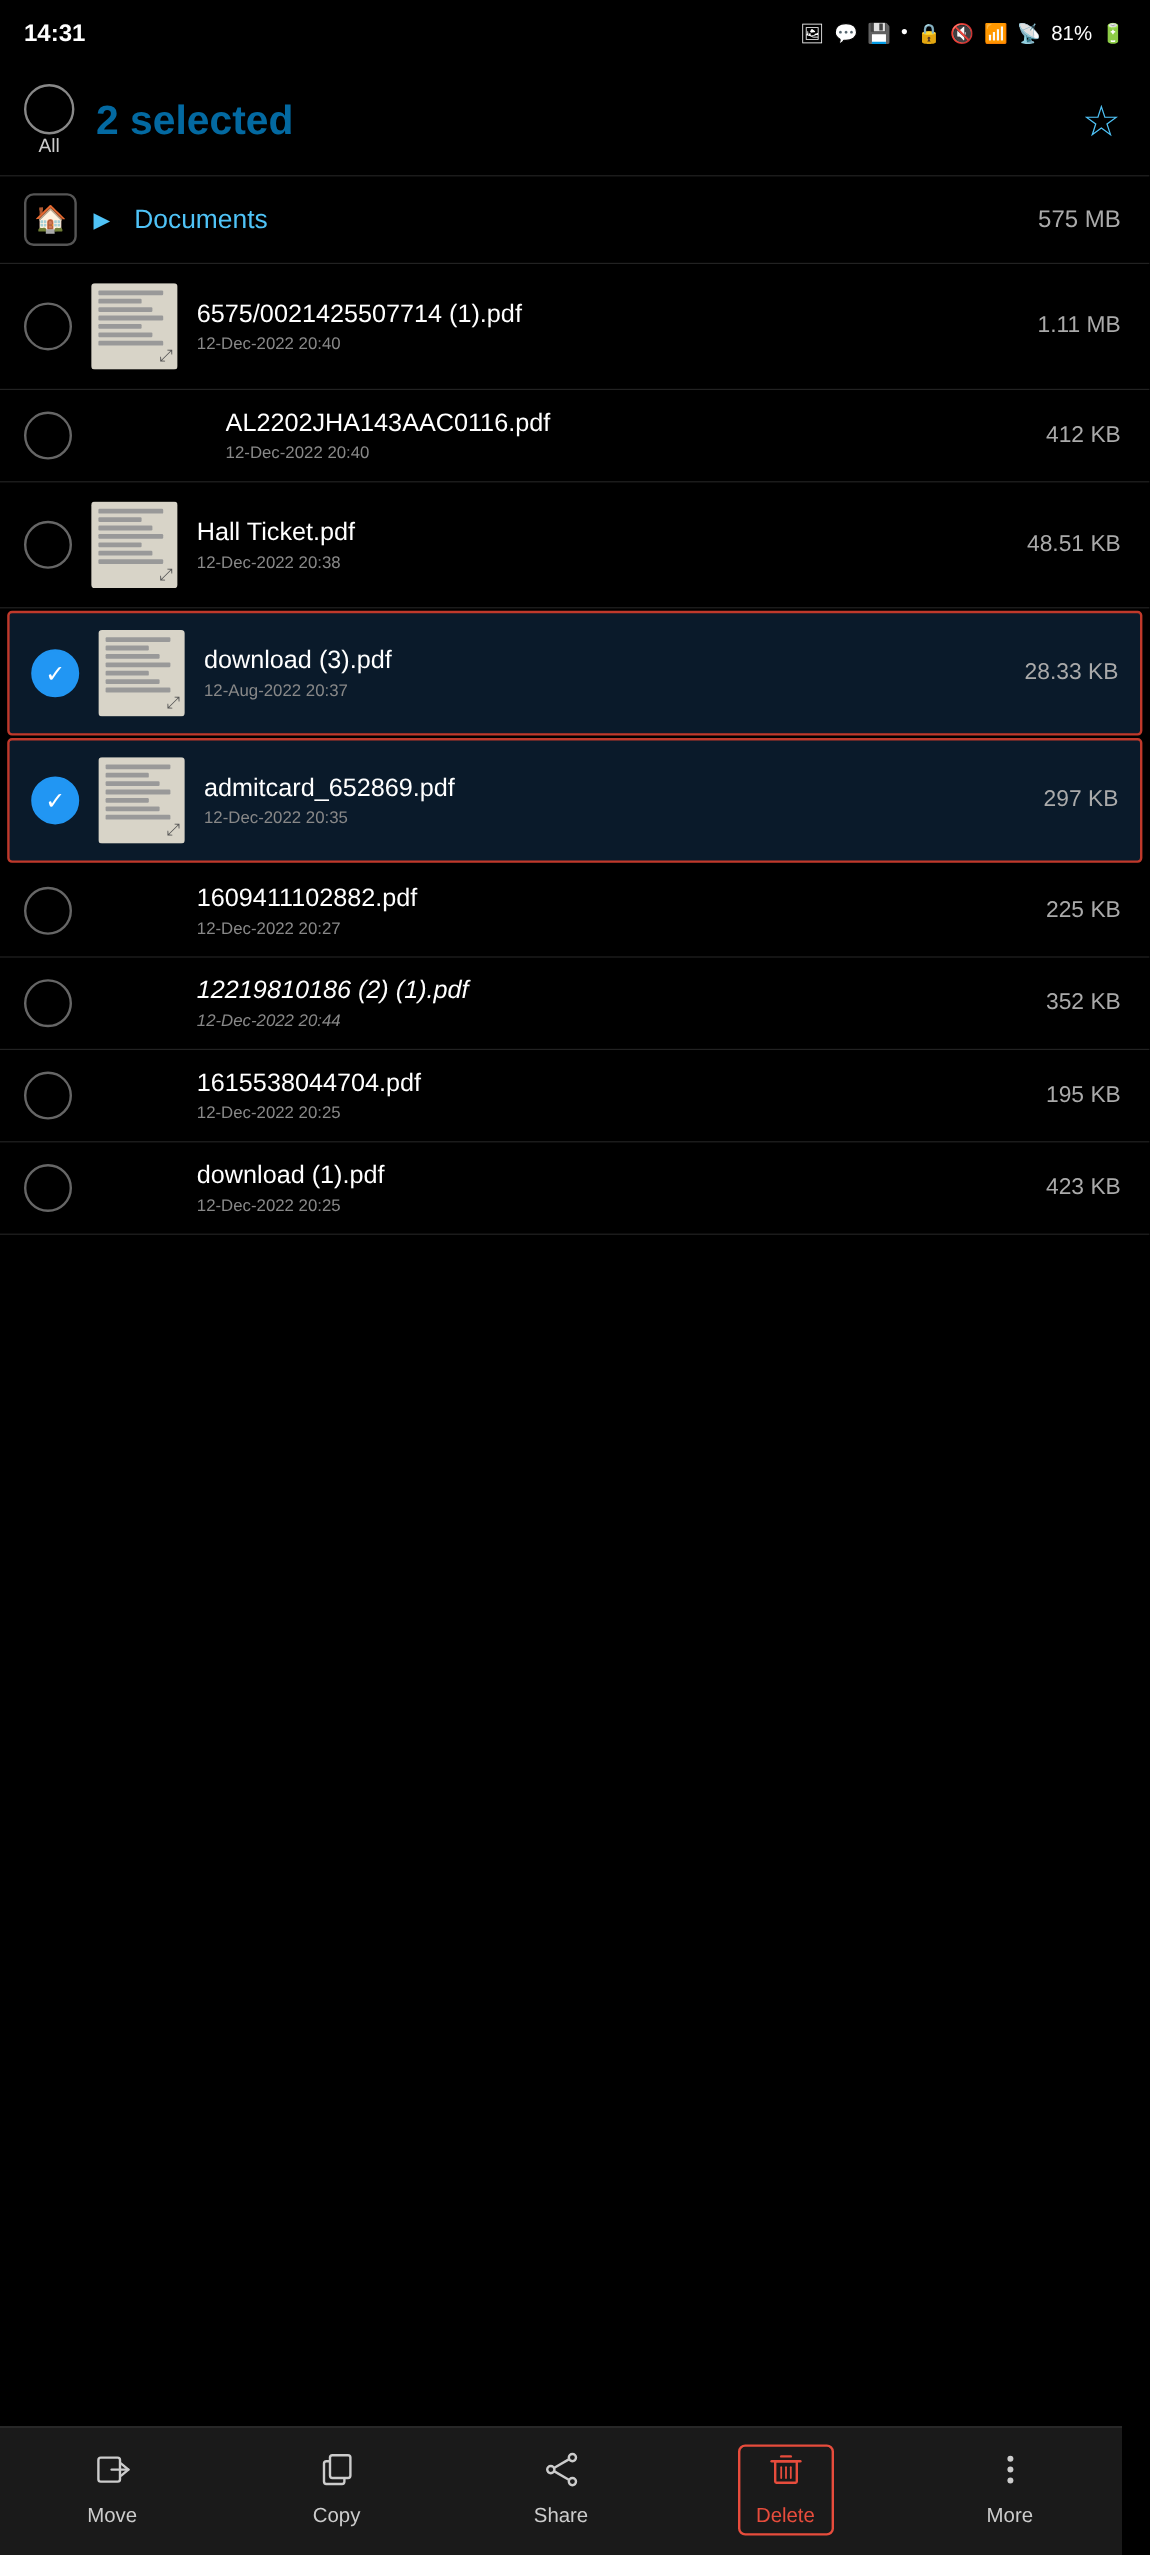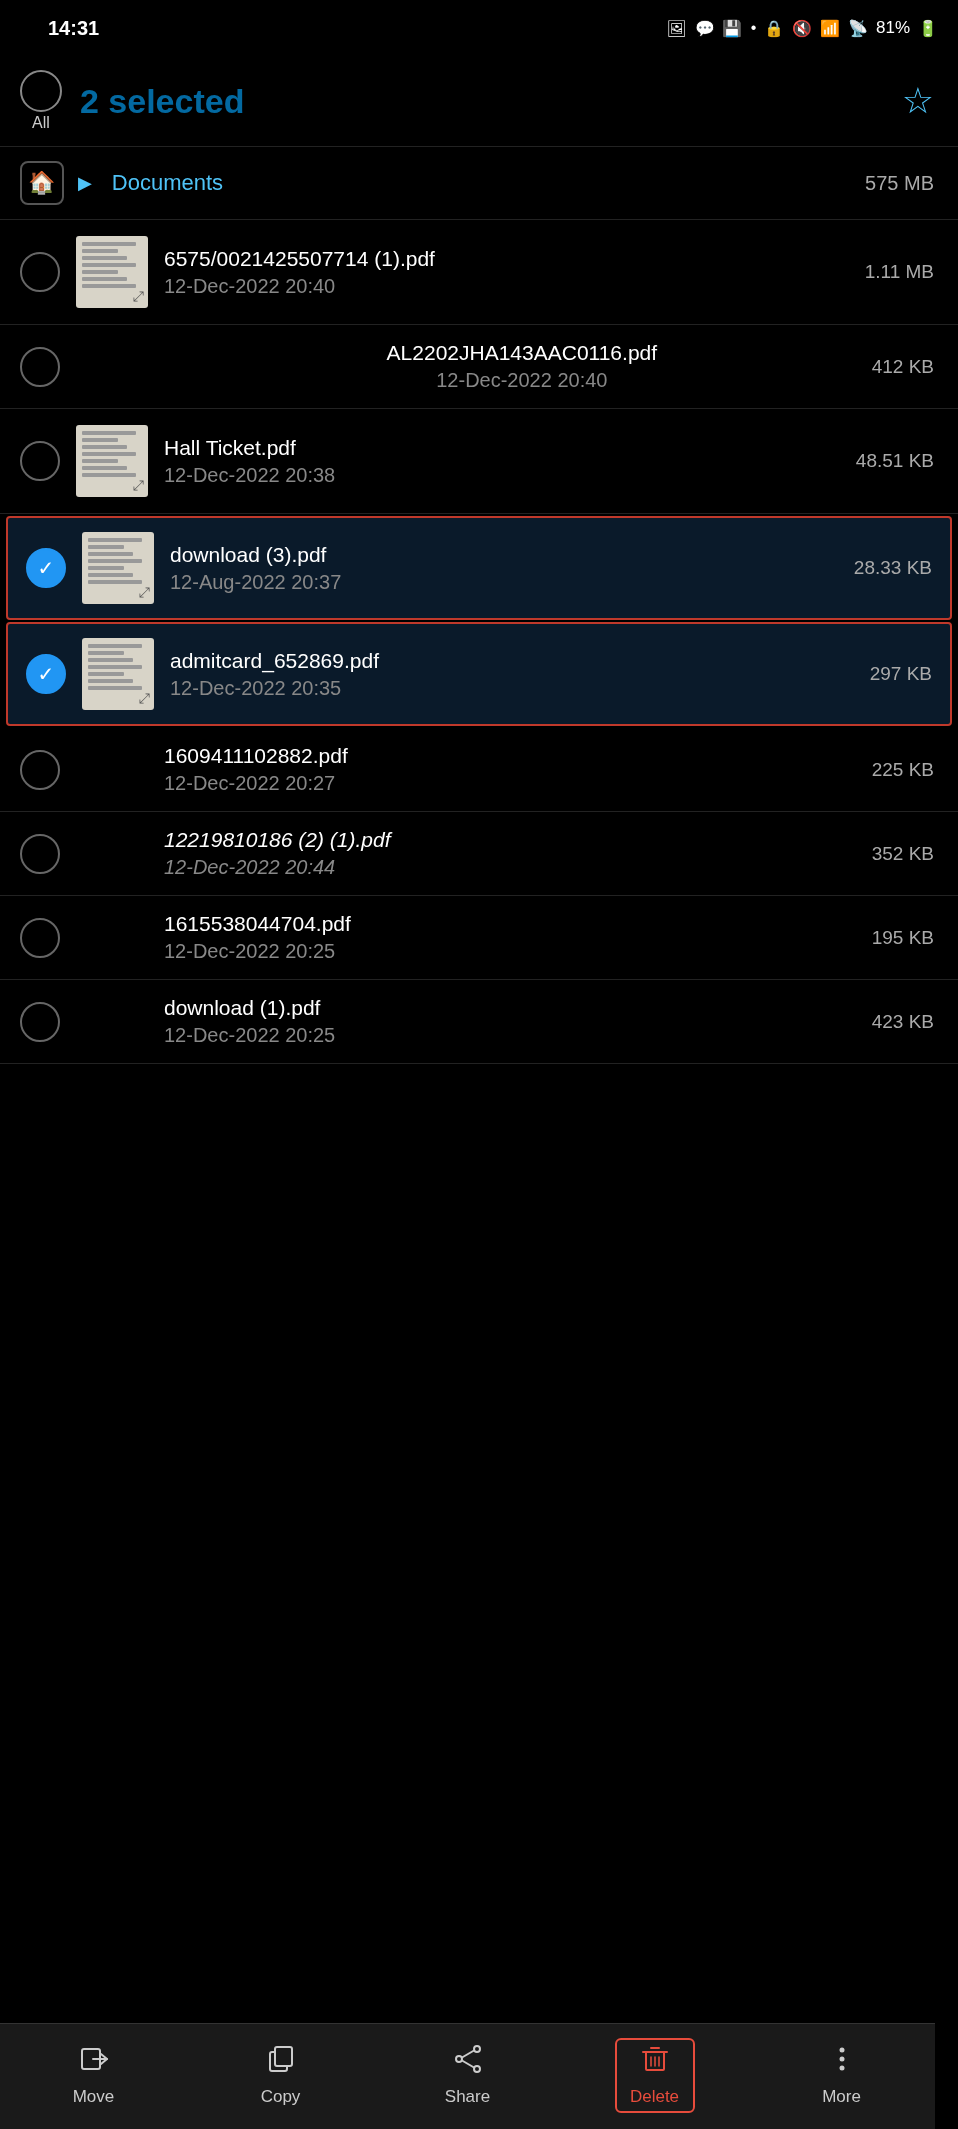--- a/index.html
+++ b/index.html
@@ -18,21 +18,20 @@
       display: flex;
       justify-content: space-between;
       align-items: center;
       padding: 10px 20px 6px 20px;
       height: 52px;
     }
     .status-left {
       font-size: 20px;
       font-weight: 600;
       color: #fff;
-      margin-left: 28px;
     }
     .status-right {
       display: flex;
       align-items: center;
       gap: 8px;
       font-size: 16px;
       color: #fff;
     }
     .battery-text {
       font-size: 17px;
@@ -198,21 +197,21 @@
     .file-name {
       font-size: 21px;
       color: #fff;
       font-weight: 400;
       white-space: nowrap;
       overflow: hidden;
       text-overflow: ellipsis;
       margin-bottom: 4px;
     }
     .file-meta {
-      font-size: 20px;
+      font-size: 14px;
       color: #888;
     }
     .file-size {
       font-size: 19px;
       color: #aaa;
       flex-shrink: 0;
       white-space: nowrap;
     }
 
     
@@ -318,21 +317,21 @@
     </div>
     <div class="file-info">
       <div class="file-name">6575/0021425507714 (1).pdf</div>
       <div class="file-meta">12-Dec-2022 20:40</div>
     </div>
     <span class="file-size">1.11 MB</span>
   </div>
 
   <div class="file-item">
     <div class="file-checkbox"></div>
-    <div class="file-info" style="margin-left: 112px; text-align: center;">
+    <div class="file-info" style="margin-left: 112px;">
       <div class="file-name">AL2202JHA143AAC0116.pdf</div>
       <div class="file-meta">12-Dec-2022 20:40</div>
     </div>
     <span class="file-size">412 KB</span>
   </div>
 
   <div class="file-item">
     <div class="file-checkbox"></div>
     <div class="file-thumbnail">
       <div class="file-thumbnail-inner">

